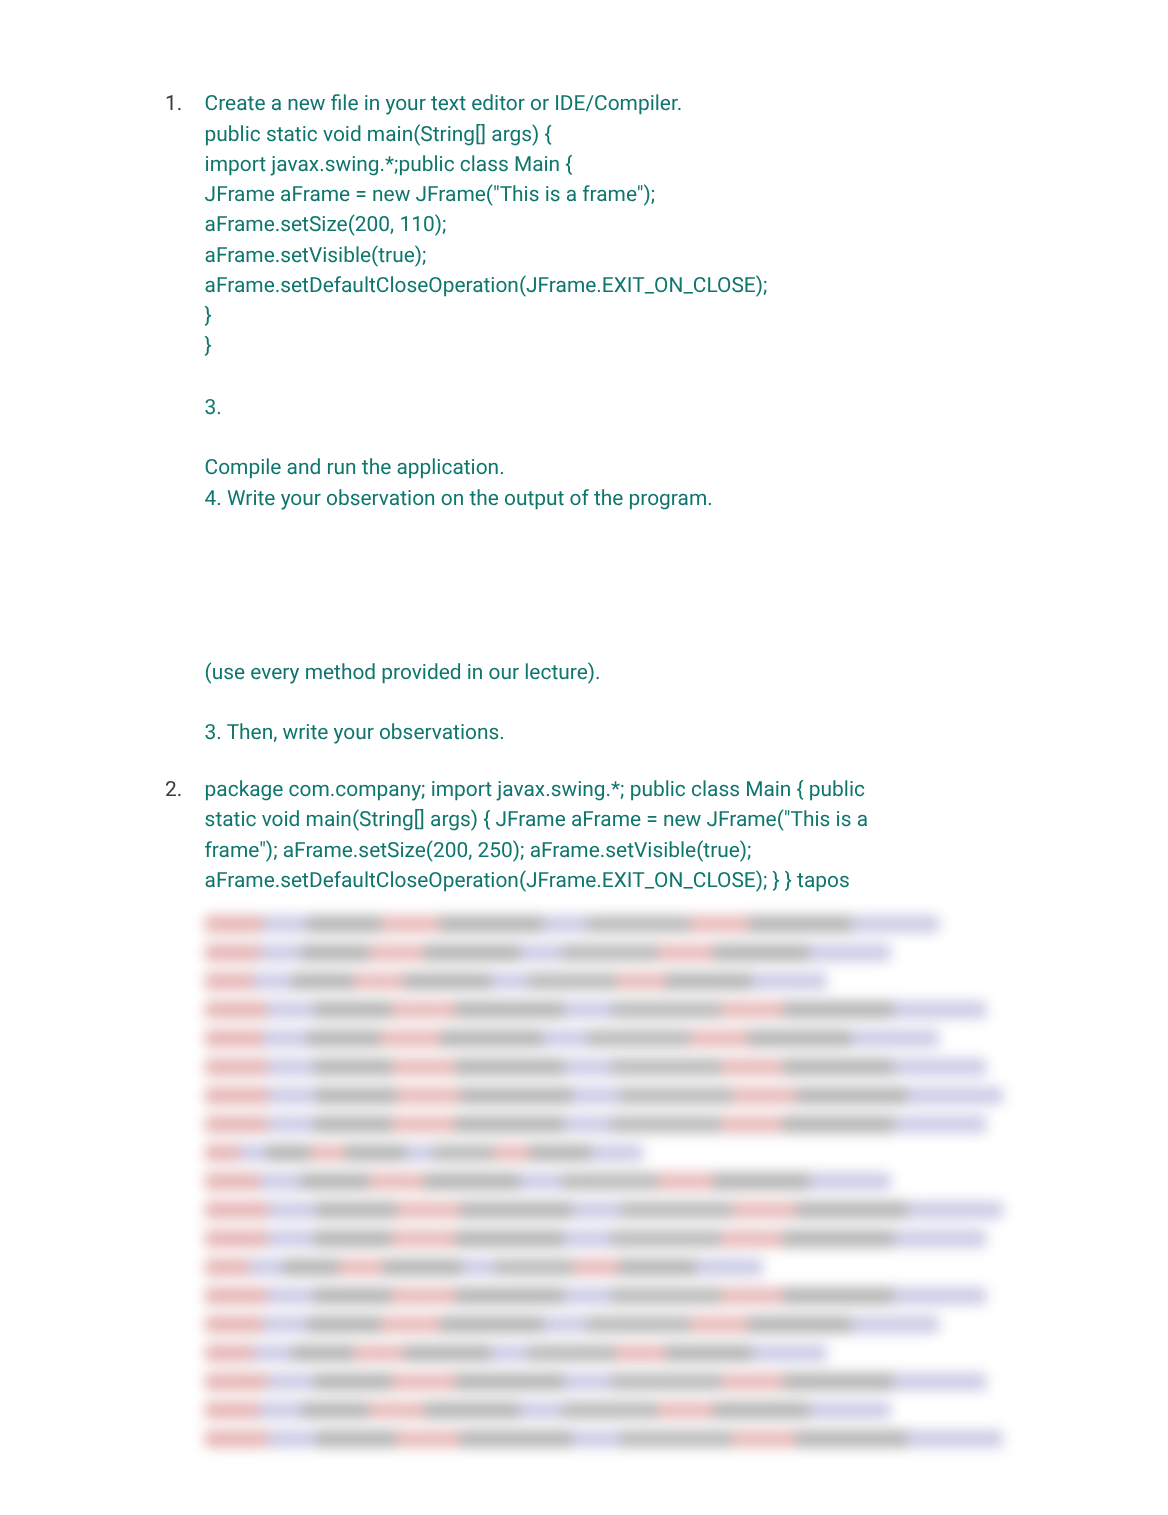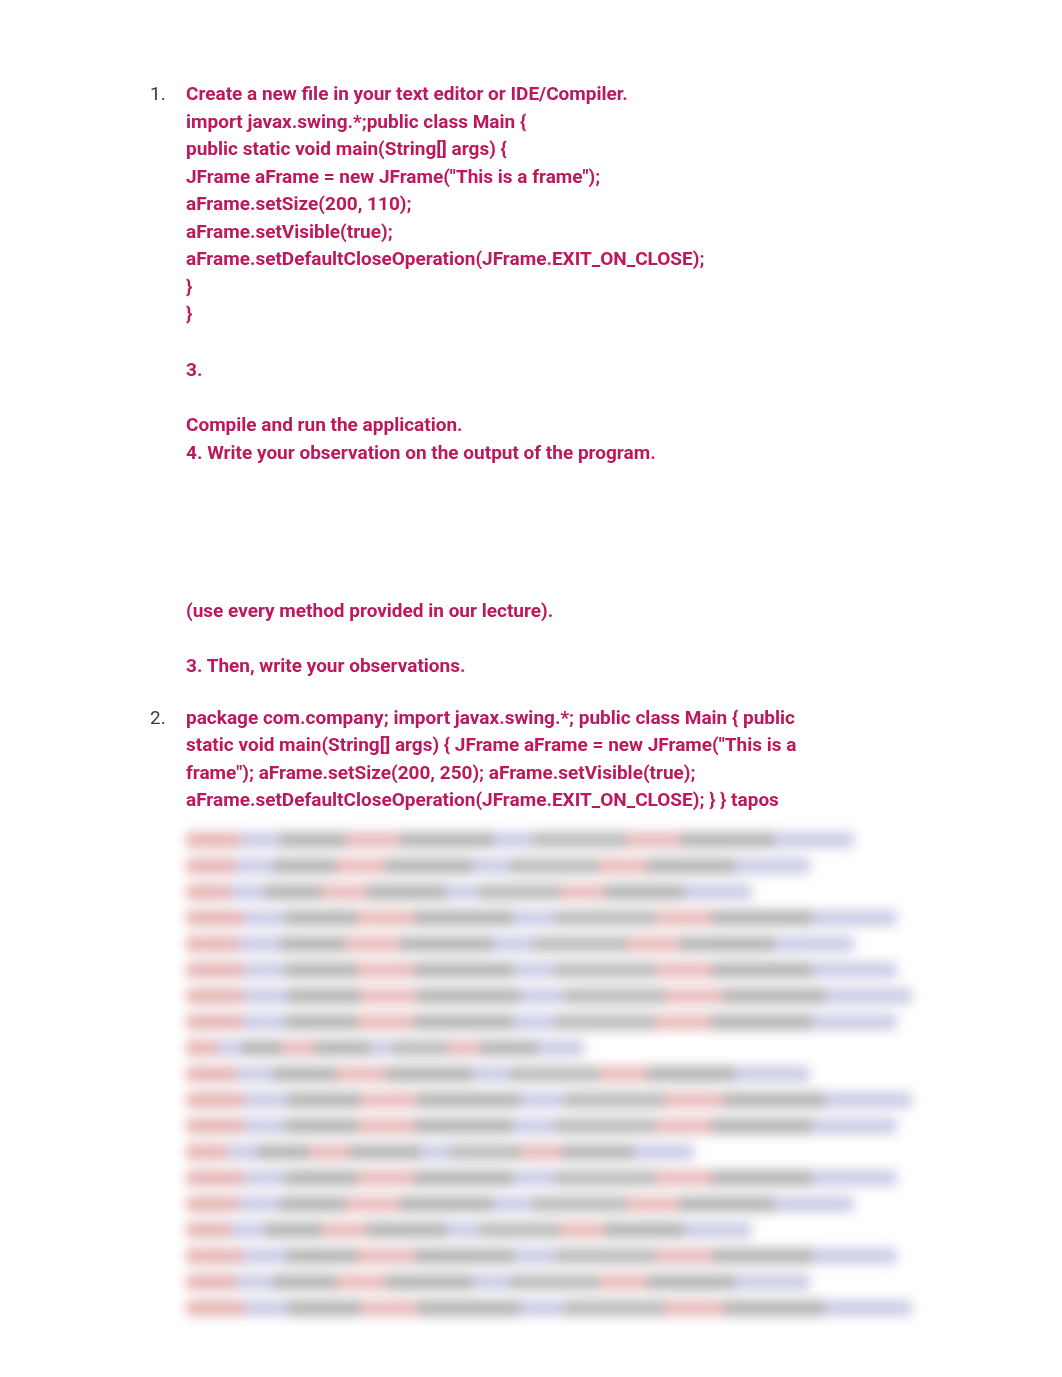--- a/index.html
+++ b/index.html
@@ -25,22 +25,21 @@
       margin-bottom: 24px;
     }
     .marker {
       width: 36px;
       flex-shrink: 0;
       text-align: left;
       color: #3a3a3a;
     }
     .content {
       flex: 1;
-      color: #be185d;
-      font-weight: bold;
+      color: #0f766e;
     }
     .line { display: block; }
     .spacer-md { height: 28px; }
     .spacer-lg { height: 130px; }
     .blur-block {
       margin-top: 6px;
       padding: 2px 0 10px 0;
     }
     .blur-line {
       height: 16px;
@@ -70,22 +69,22 @@
 </head>
 <body>
 
 <div class="page">
   <ol class="list">
 
     <li class="list-item">
       <div class="marker">1.</div>
       <div class="content">
         <span class="line">Create a new file in your text editor or IDE/Compiler.</span>
+        <span class="line">public static void main(String[] args) {</span>
         <span class="line"> import javax.swing.*;public class Main {</span>
-        <span class="line">public static void main(String[] args) {</span>
         <span class="line">JFrame aFrame = new JFrame("This is a frame");</span>
         <span class="line">aFrame.setSize(200, 110);</span>
         <span class="line">aFrame.setVisible(true);</span>
         <span class="line">aFrame.setDefaultCloseOperation(JFrame.EXIT_ON_CLOSE);</span>
         <span class="line">}</span>
         <span class="line">}</span>
 
         <div class="spacer-md"></div>
         <span class="line">3.</span>
 

